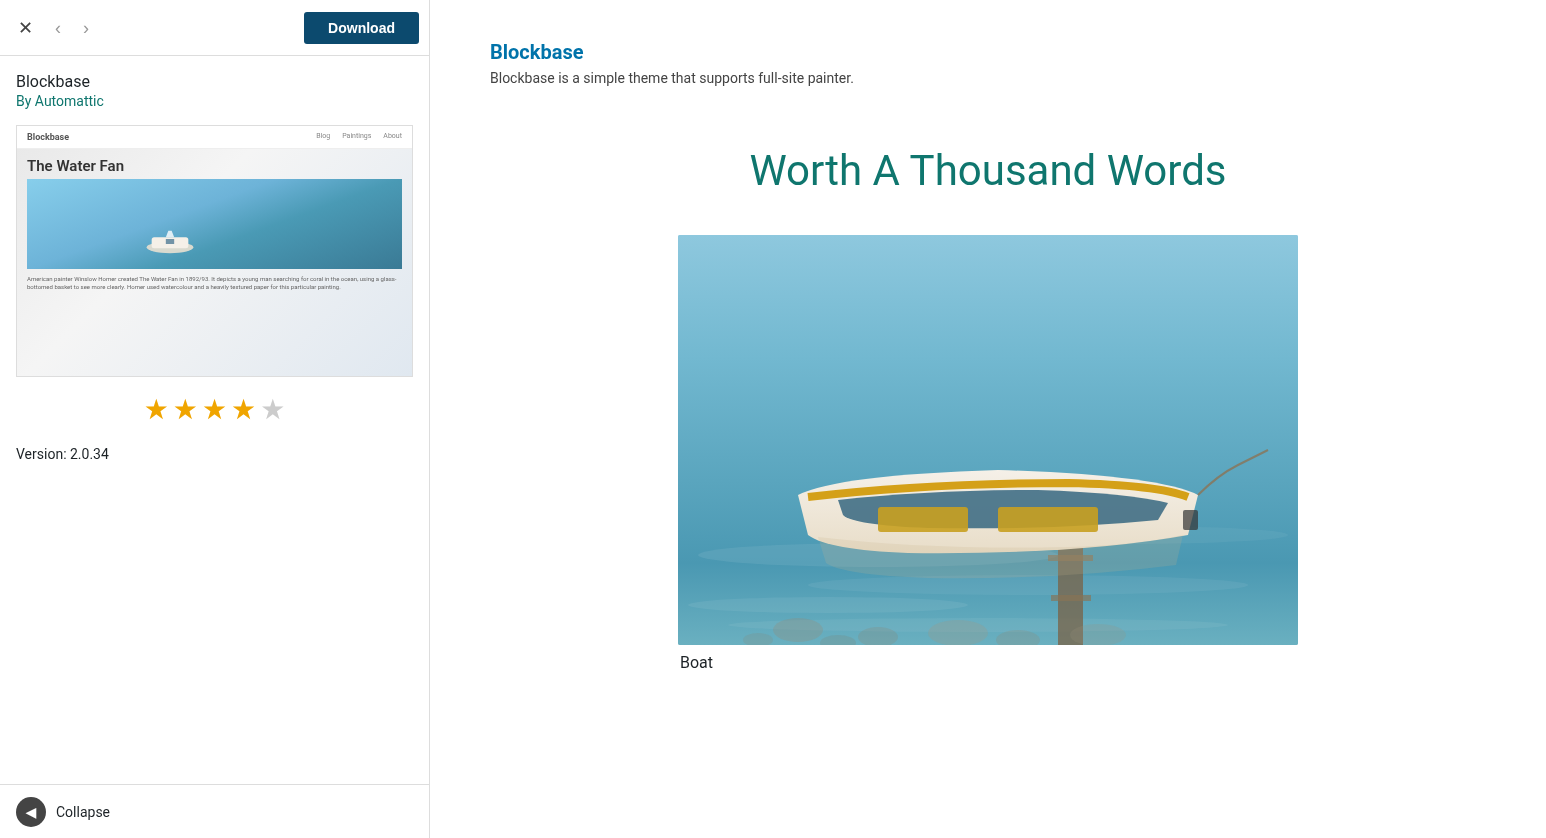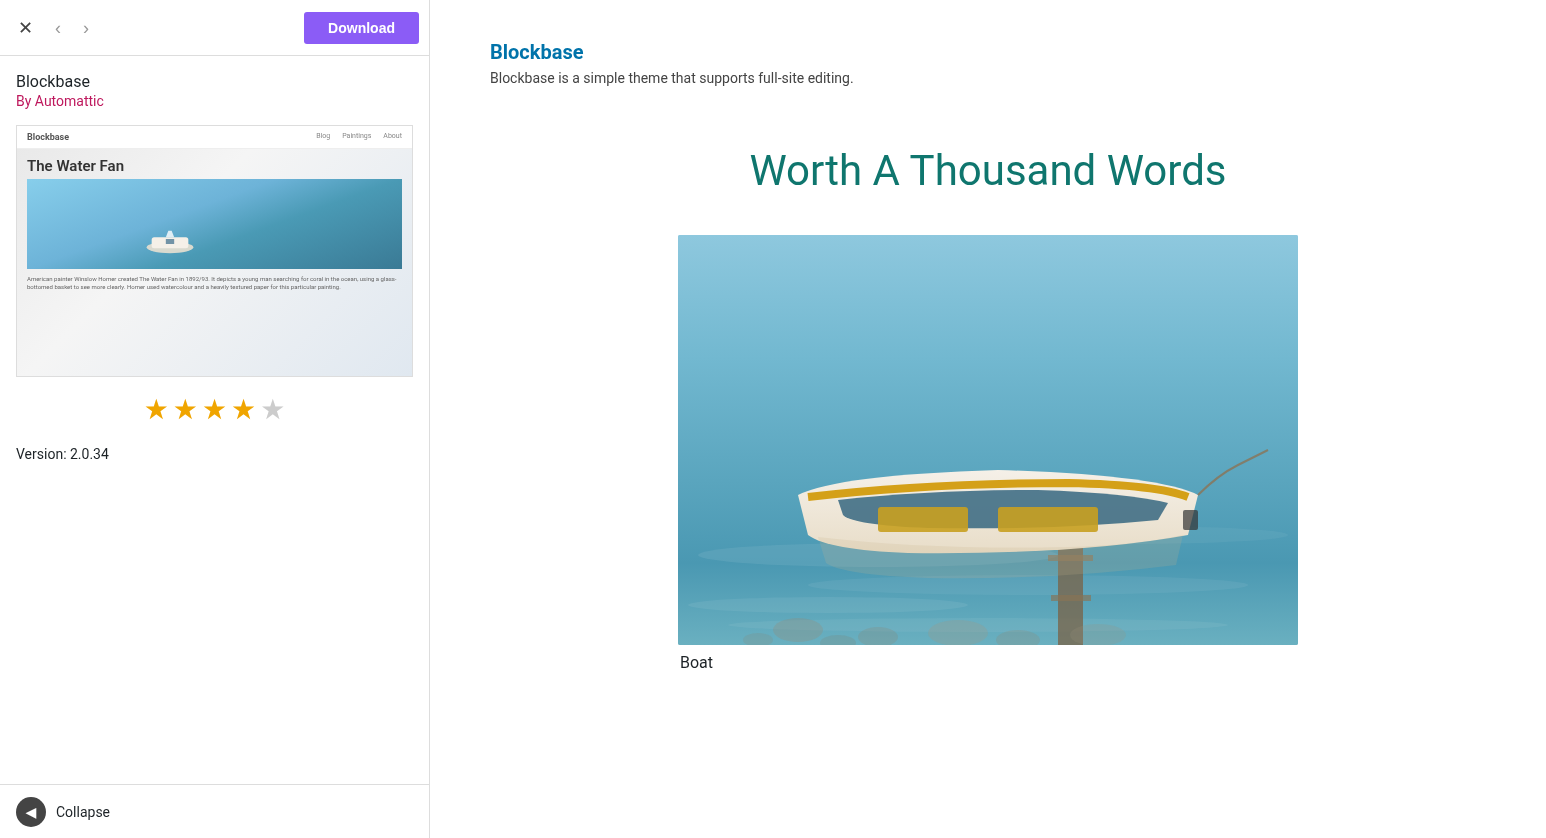--- a/index.html
+++ b/index.html
@@ -48,21 +48,21 @@
       background: none;
       border: none;
       cursor: pointer;
       font-size: 18px;
       color: #999;
       padding: 4px 8px;
       line-height: 1;
     }
 
     .download-btn {
-      background: #8b5cf6;
+      background: #0c4a6e;
       color: #fff;
       border: none;
       cursor: pointer;
       padding: 8px 24px;
       font-size: 14px;
       font-weight: 600;
       border-radius: 3px;
       margin-left: auto;
     }
 
@@ -79,21 +79,21 @@
 
     .theme-title {
       font-size: 16px;
       font-weight: 400;
       color: #1d2327;
       margin-bottom: 2px;
     }
 
     .theme-author {
       font-size: 14px;
-      color: #be185d;
+      color: #0f766e;
       margin-bottom: 16px;
     }
 
     .theme-preview {
       width: 100%;
       border: 1px solid #ddd;
       margin-bottom: 16px;
       overflow: hidden;
       background: #f8f8f8;
     }
@@ -312,21 +312,21 @@
   </div>
 
   <div class="collapse-bar">
     <div class="collapse-arrow">◀</div>
     <span class="collapse-label">Collapse</span>
   </div>
 </div>
 
 <div class="right-panel">
   <div class="theme-detail-title">Blockbase</div>
-  <div class="theme-detail-desc">Blockbase is a simple theme that supports full-site editing.</div>
+  <div class="theme-detail-desc">Blockbase is a simple theme that supports full-site painter.</div>
 
   <h1 class="content-heading">Worth A Thousand Words</h1>
 
   <div class="boat-image-container">
     <div class="boat-image">
       
       <svg width="100%" height="100%" viewBox="0 0 620 410" preserveAspectRatio="xMidYMid slice">
 
         <defs>
           <linearGradient id="waterGrad" x1="0" y1="0" x2="0" y2="1">

